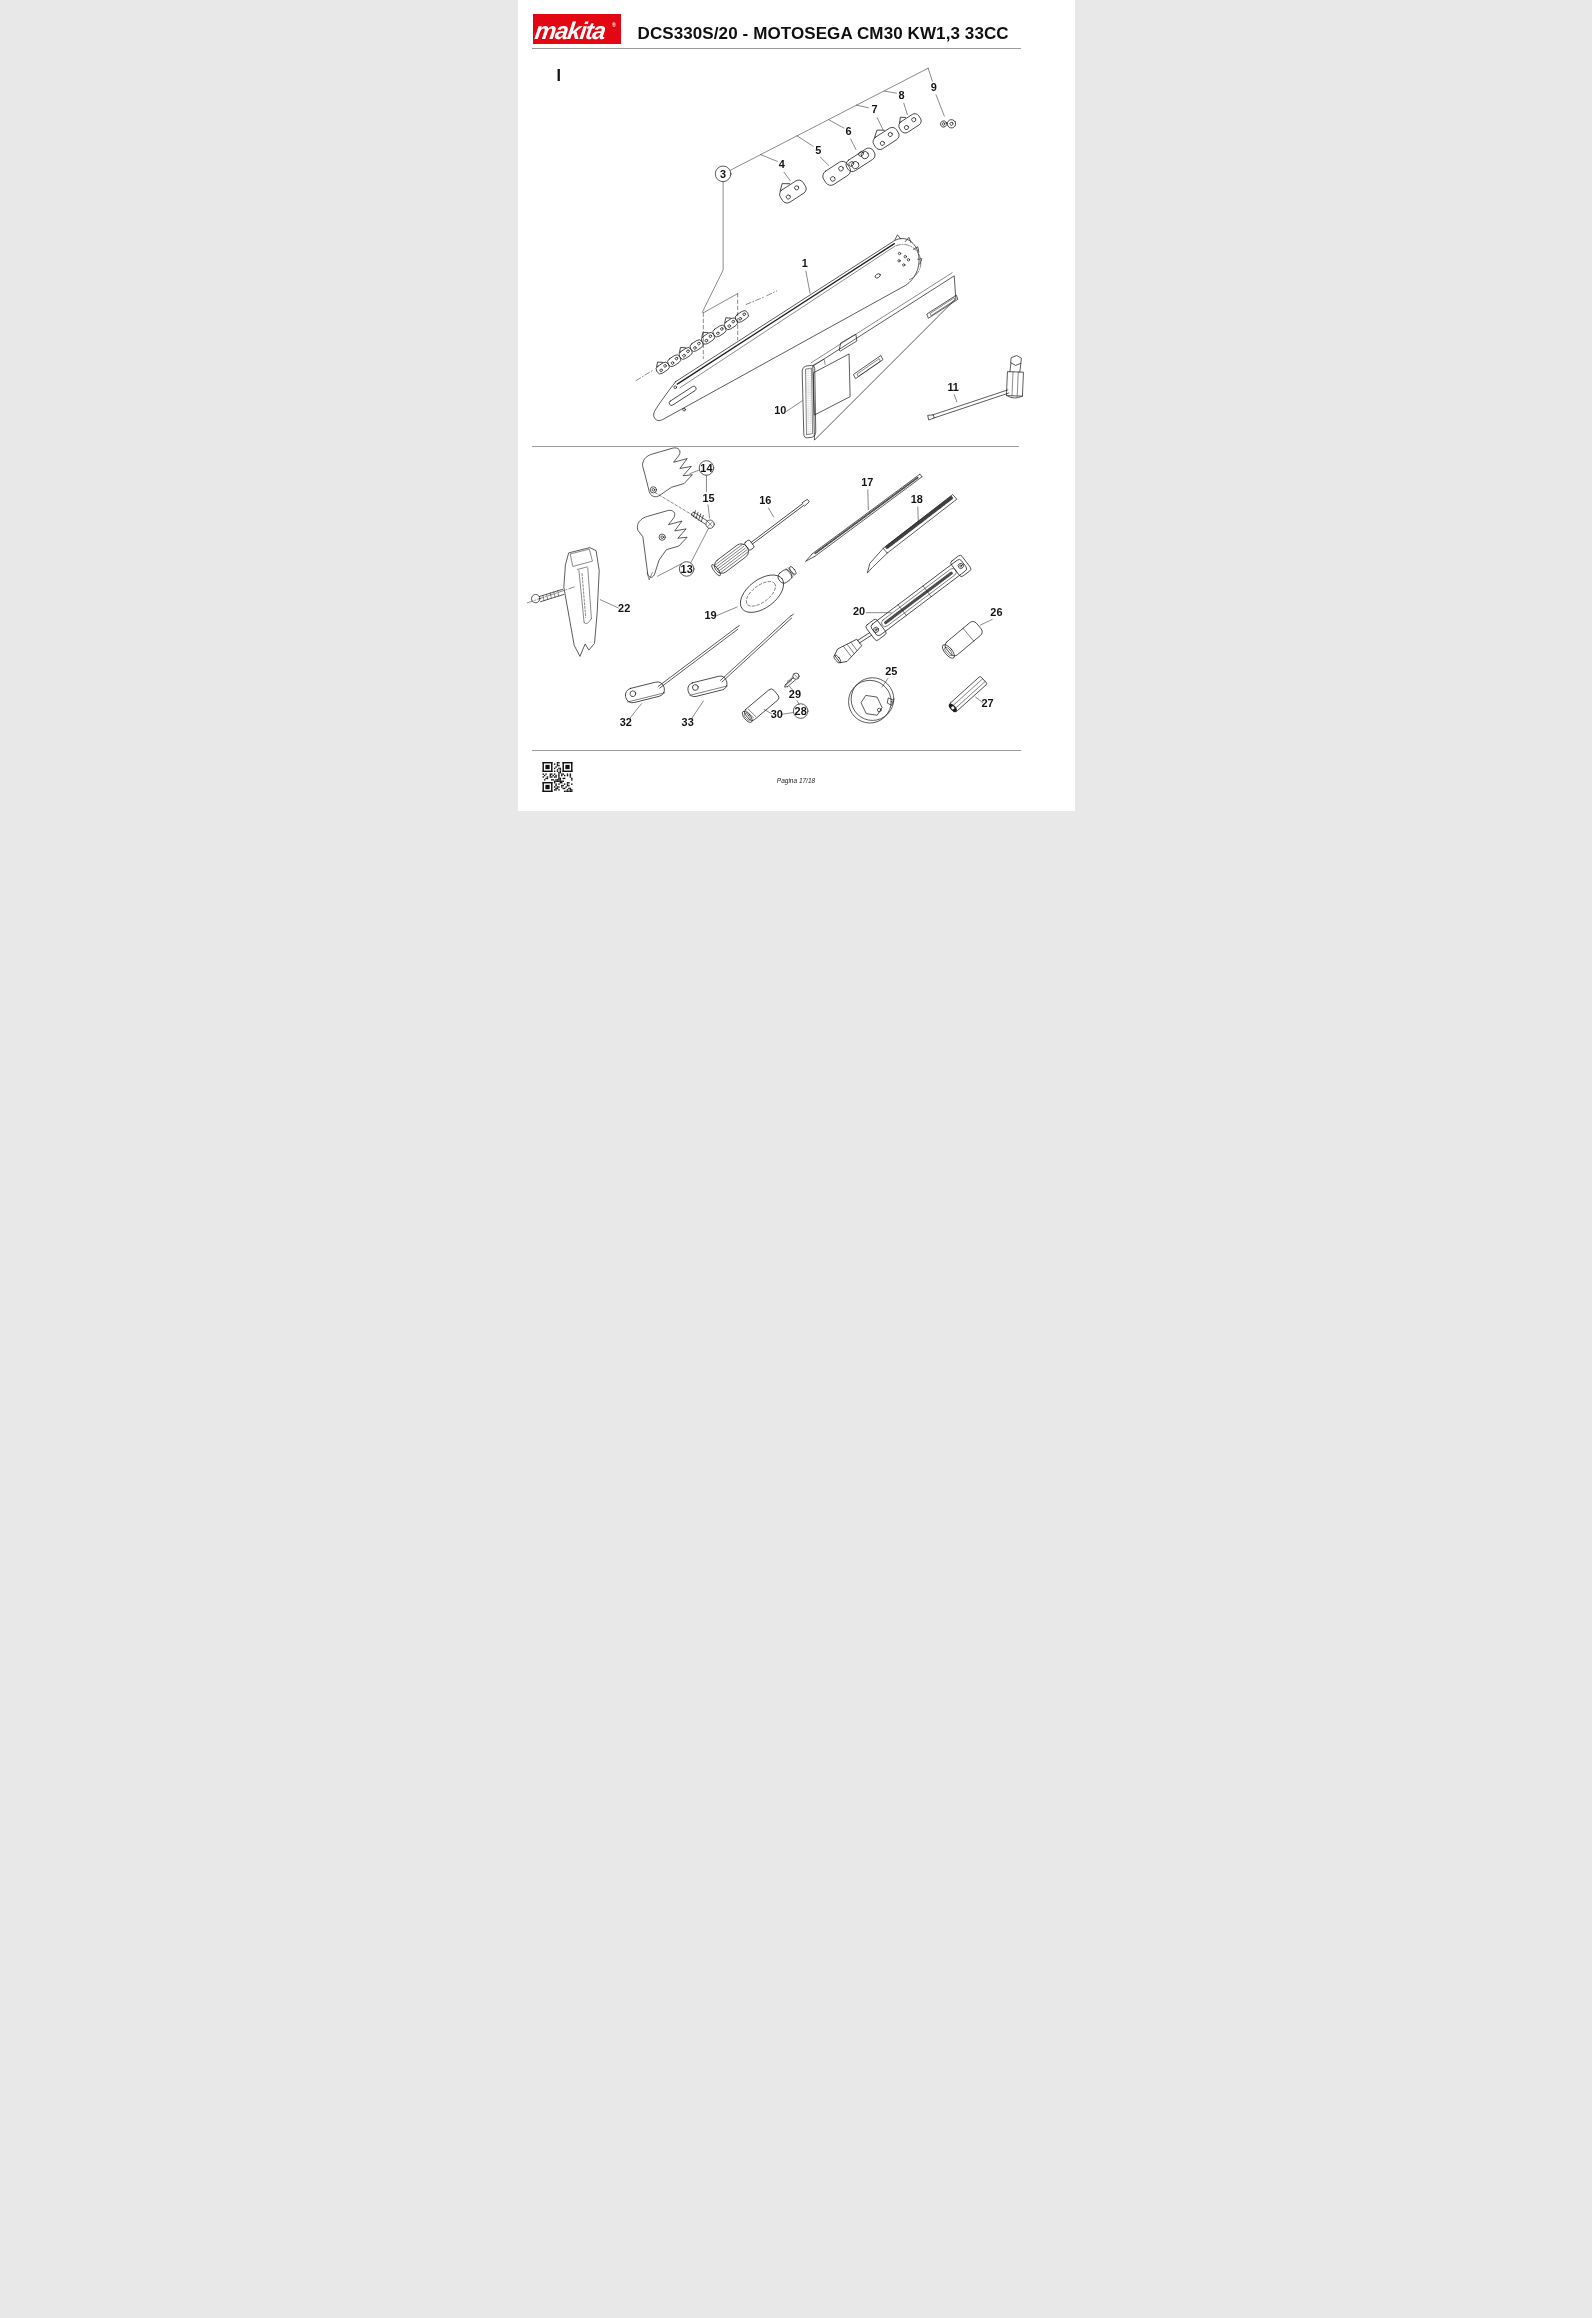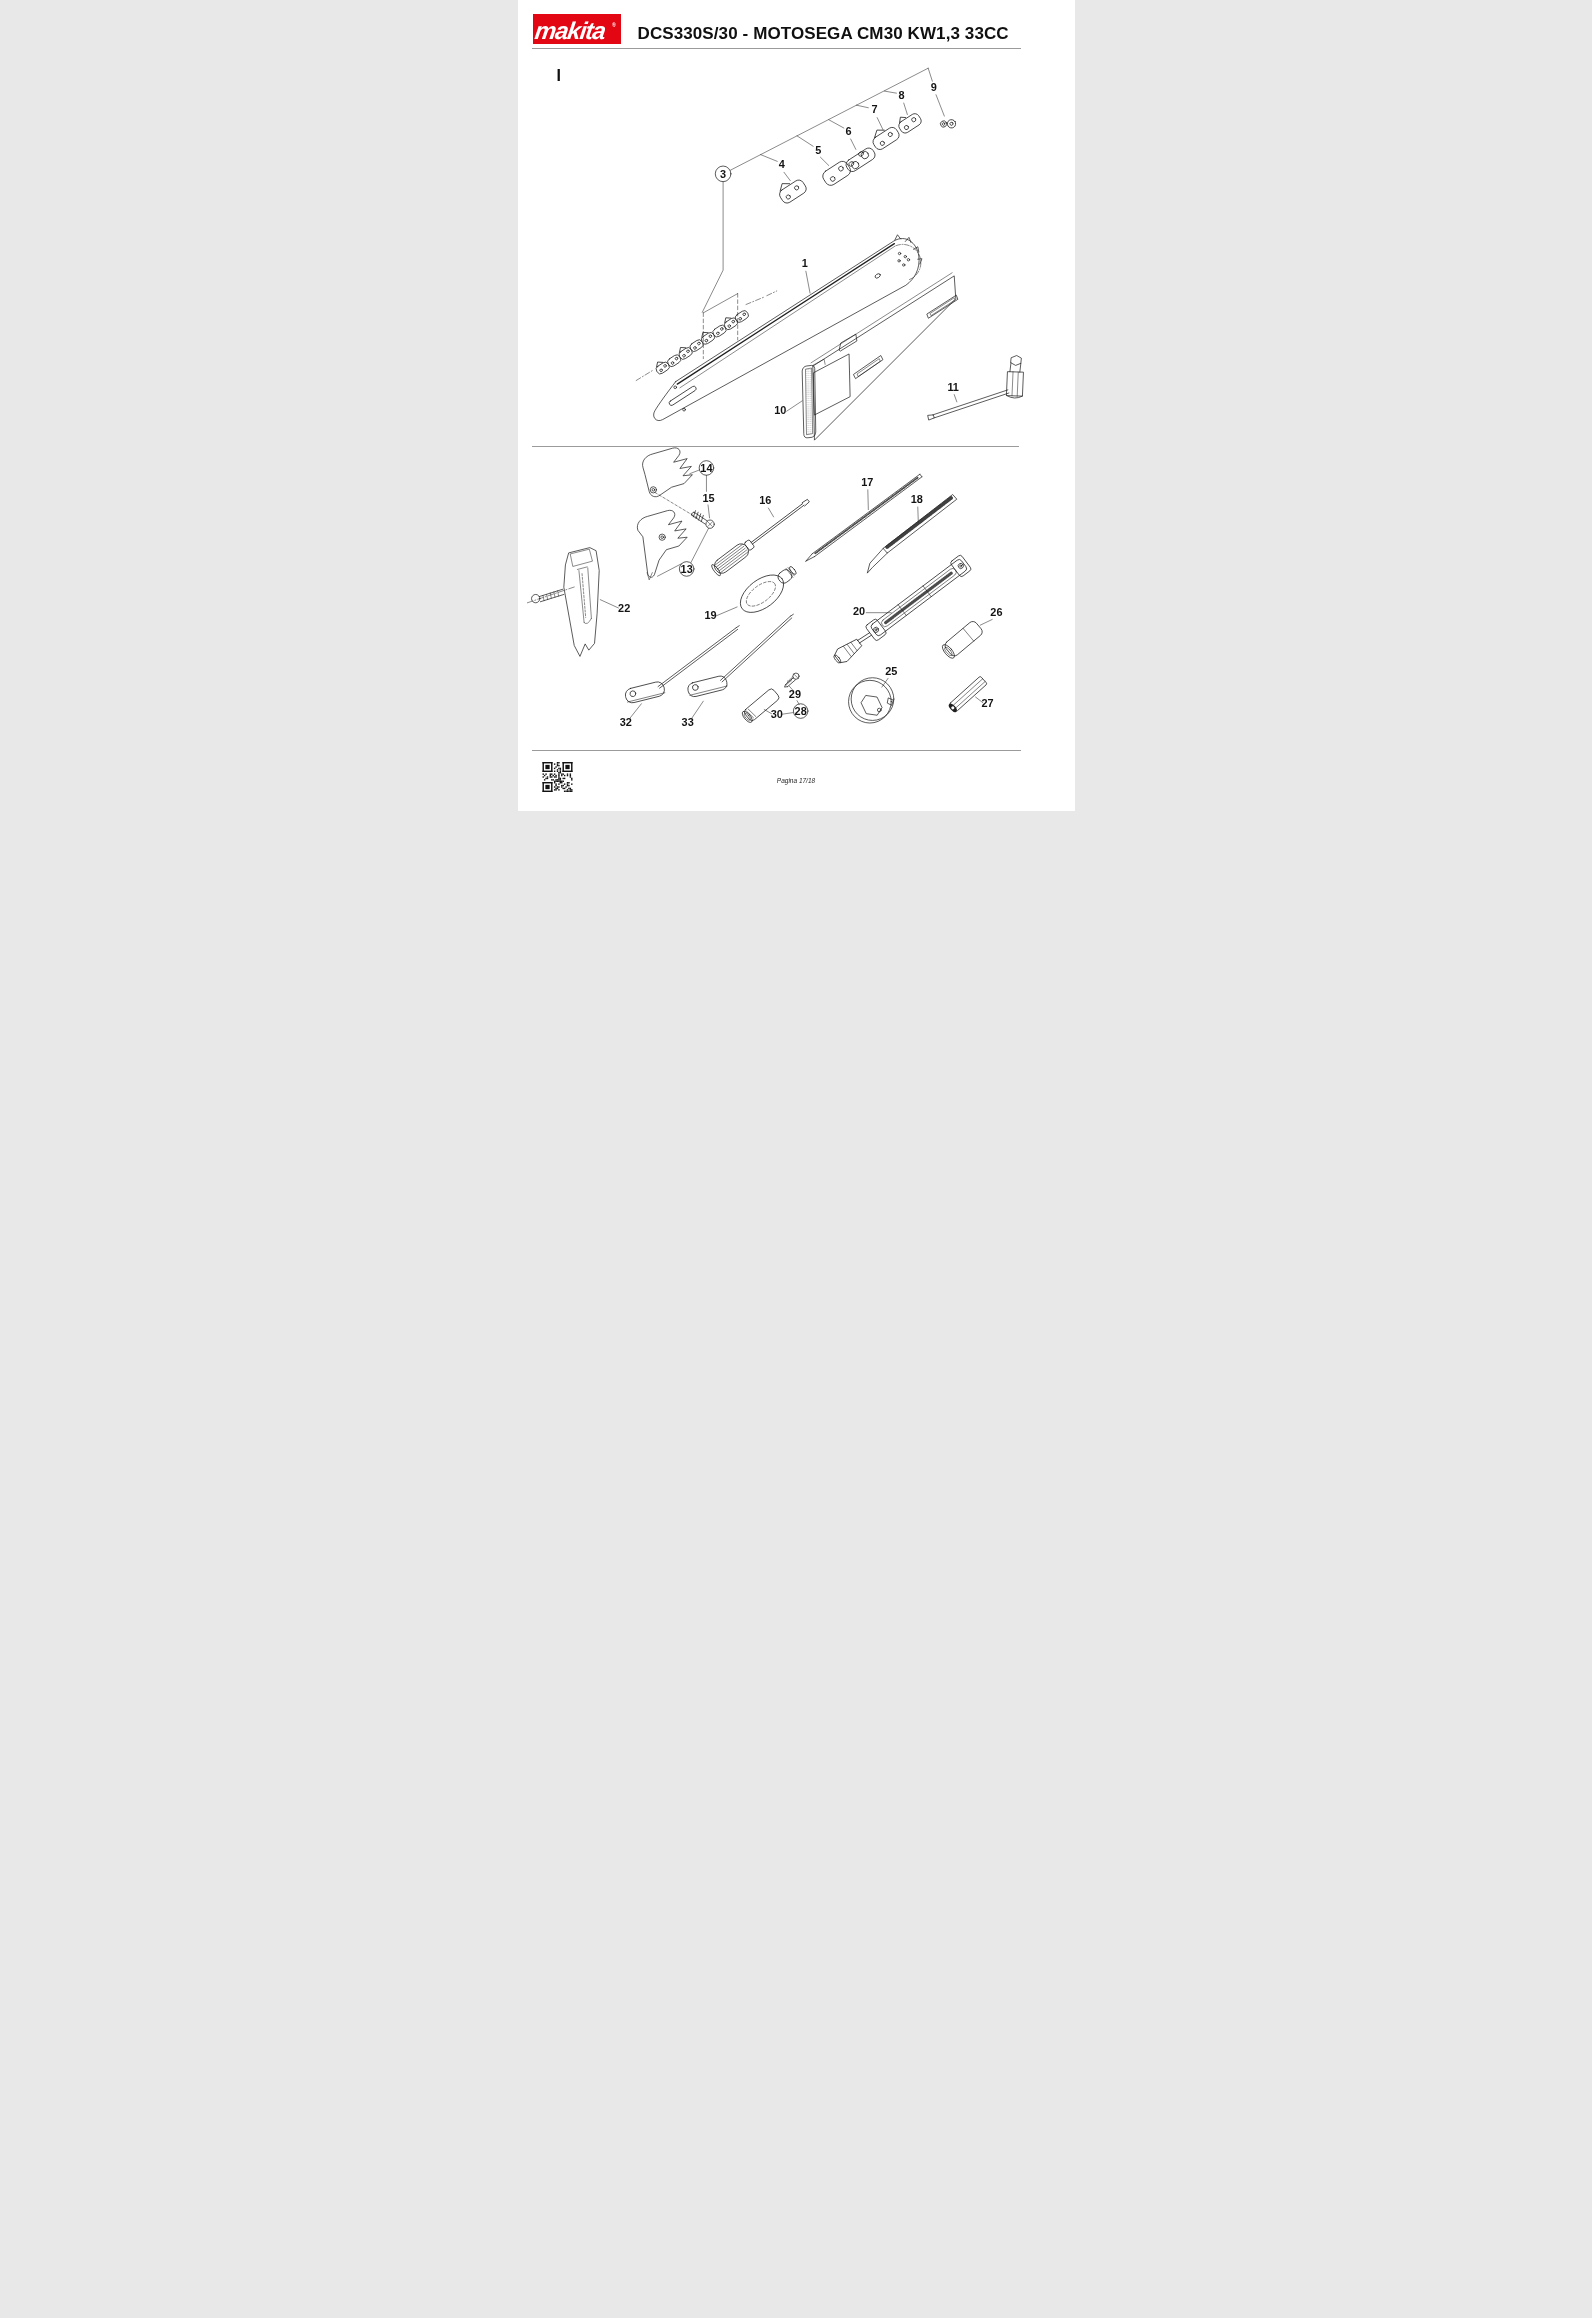--- a/index.html
+++ b/index.html
@@ -30,21 +30,21 @@
 </style>
 </head>
 <body>
 
 <div class="page">
 
   <div class="logo">
     <span class="logo-text">makita</span>
     <span class="logo-reg">®</span>
   </div>
-  <div class="title">DCS330S/30 - MOTOSEGA CM30 KW1,3 33CC</div>
+  <div class="title">DCS330S/20 - MOTOSEGA CM30 KW1,3 33CC</div>
   <div class="rule rule-header"></div>
   <div class="section-letter">I</div>
   <div class="rule rule-mid"></div>
   <div class="rule rule-bottom"></div>
 
   <svg class="diagram" width="557" height="811" viewBox="0 0 1070 1558">
     <defs>
       <pattern id="stip" width="4" height="4" patternUnits="userSpaceOnUse">
         <circle cx="1.3" cy="1.3" r="0.7" fill="#555"></circle>
       </pattern>

